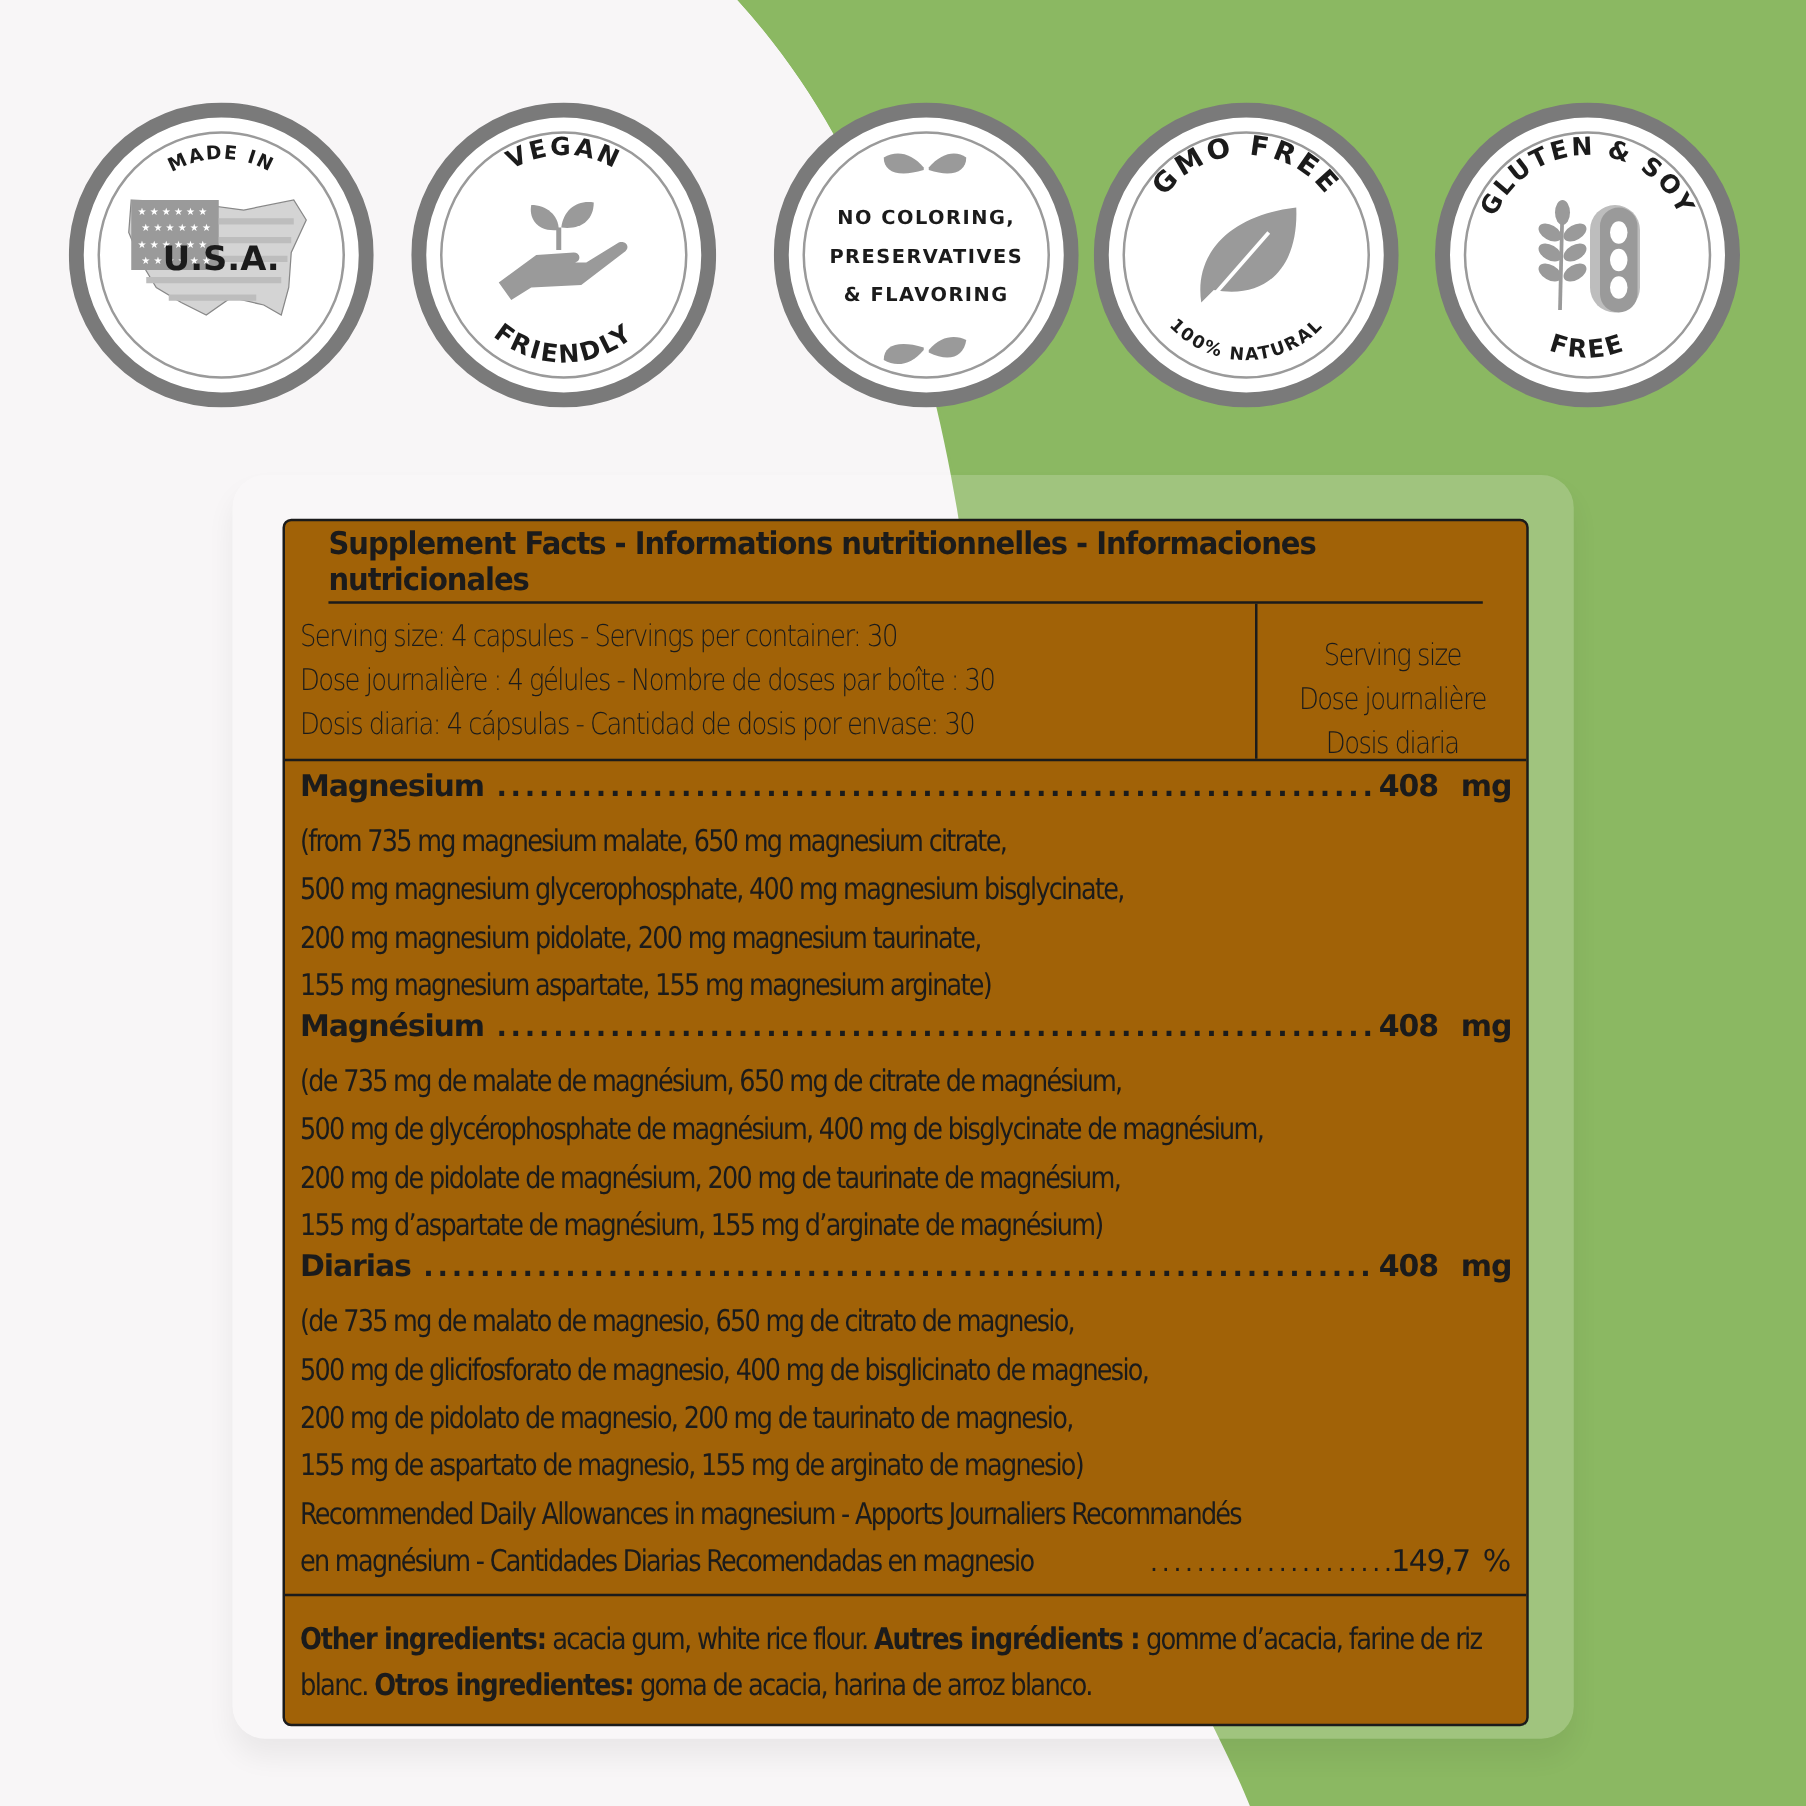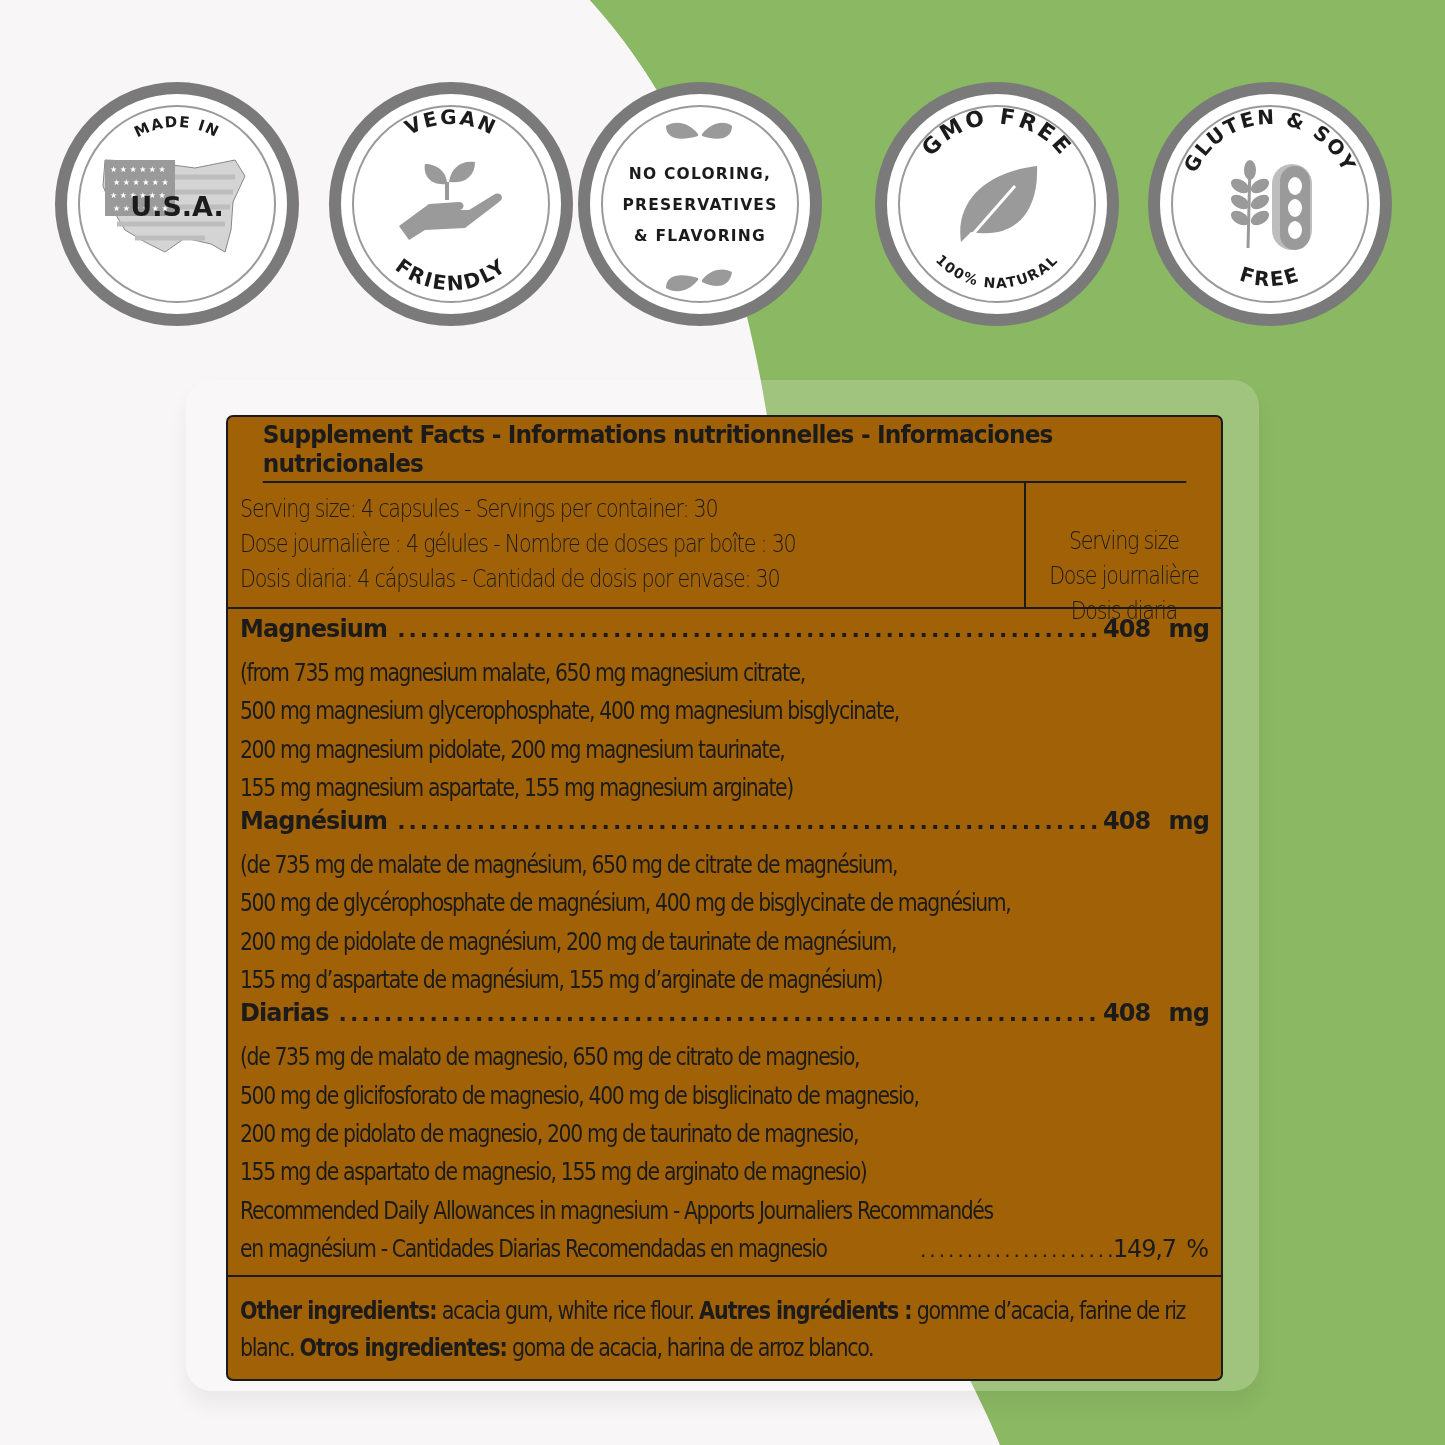--- a/index.html
+++ b/index.html
@@ -12,21 +12,21 @@
   .bg-green {
     position: absolute; left: 0; top: 0; width: 1445px; height: 1445px;
   }
   
   .badge {
     position: absolute; width: 244px; height: 244px; top: 82px;
   }
   .badge svg { width: 244px; height: 244px; display: block; }
   #badge-usa { left: 55px; }
   #badge-vegan { left: 329px; }
-  #badge-nocolor { left: 578px; }
+  #badge-nocolor { left: 619px; }
   #badge-gmo { left: 875px; }
   #badge-gluten { left: 1148px; }
 
   
   .card-shadow {
     position: absolute; left: 186px; top: 380px; width: 1073px; height: 1011px;
     border-radius: 26px; background: rgba(255,255,255,0.18);
     box-shadow: 0 14px 22px rgba(0,0,0,0.06);
   }
   .facts {
@@ -41,21 +41,21 @@
     border-bottom: 2px solid #1b1b1b;
     transform: scaleX(0.93);
   }
   .serving {
     display: flex; border-bottom: 2px solid #1b1b1b; height: 124px;
   }
   .serving-left {
     flex: 1; padding: 9px 12px 0 12px; border-right: 2px solid #1b1b1b;
   }
   .serving-right {
-    width: 195px; text-align: center; padding-top: 9px; margin-top: 32px;
+    width: 215px; text-align: center; padding-top: 24px;
   }
   .line {
     font-family: "DejaVu Sans", sans-serif; font-size: 24px; font-weight: 300;
     letter-spacing: -1.4px; line-height: 35px; white-space: nowrap;
     font-stretch: condensed; transform-origin: left center;
   }
   .serving-right .line { transform-origin: center center; }
   .cond { display: inline-block; transform: scaleX(0.86); transform-origin: left center; }
   .serving-right .cond { transform-origin: center center; }
 

